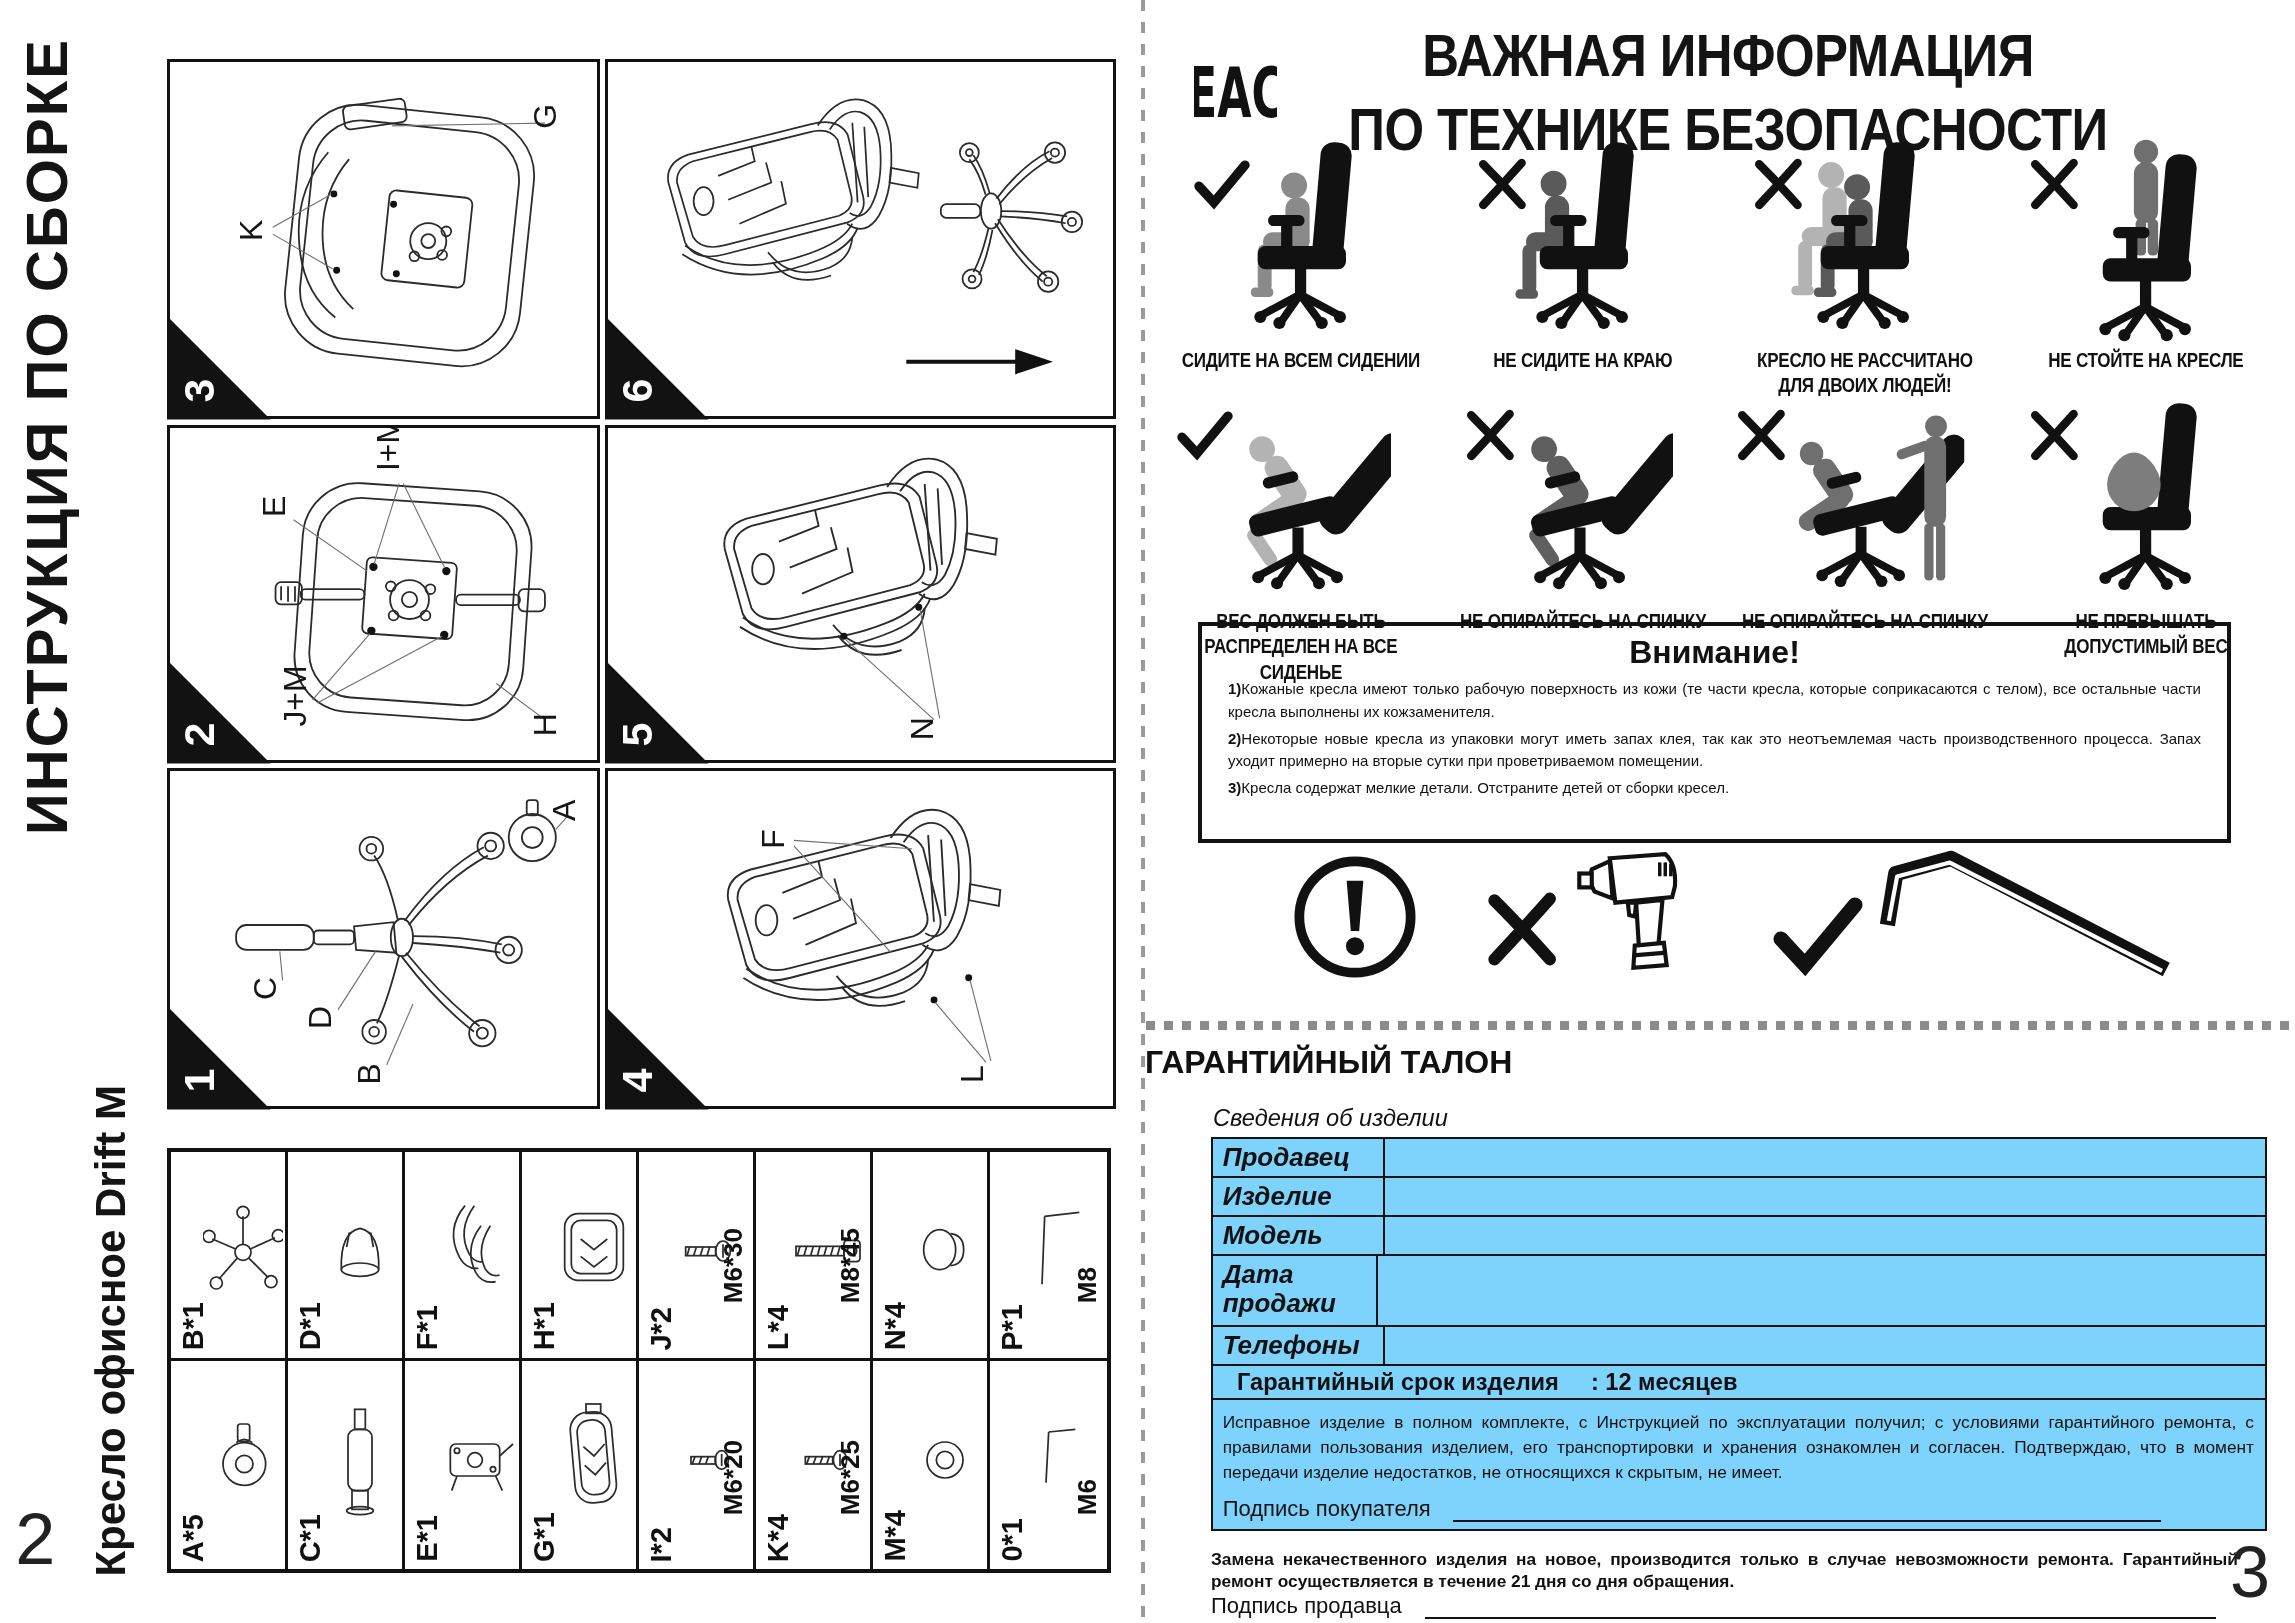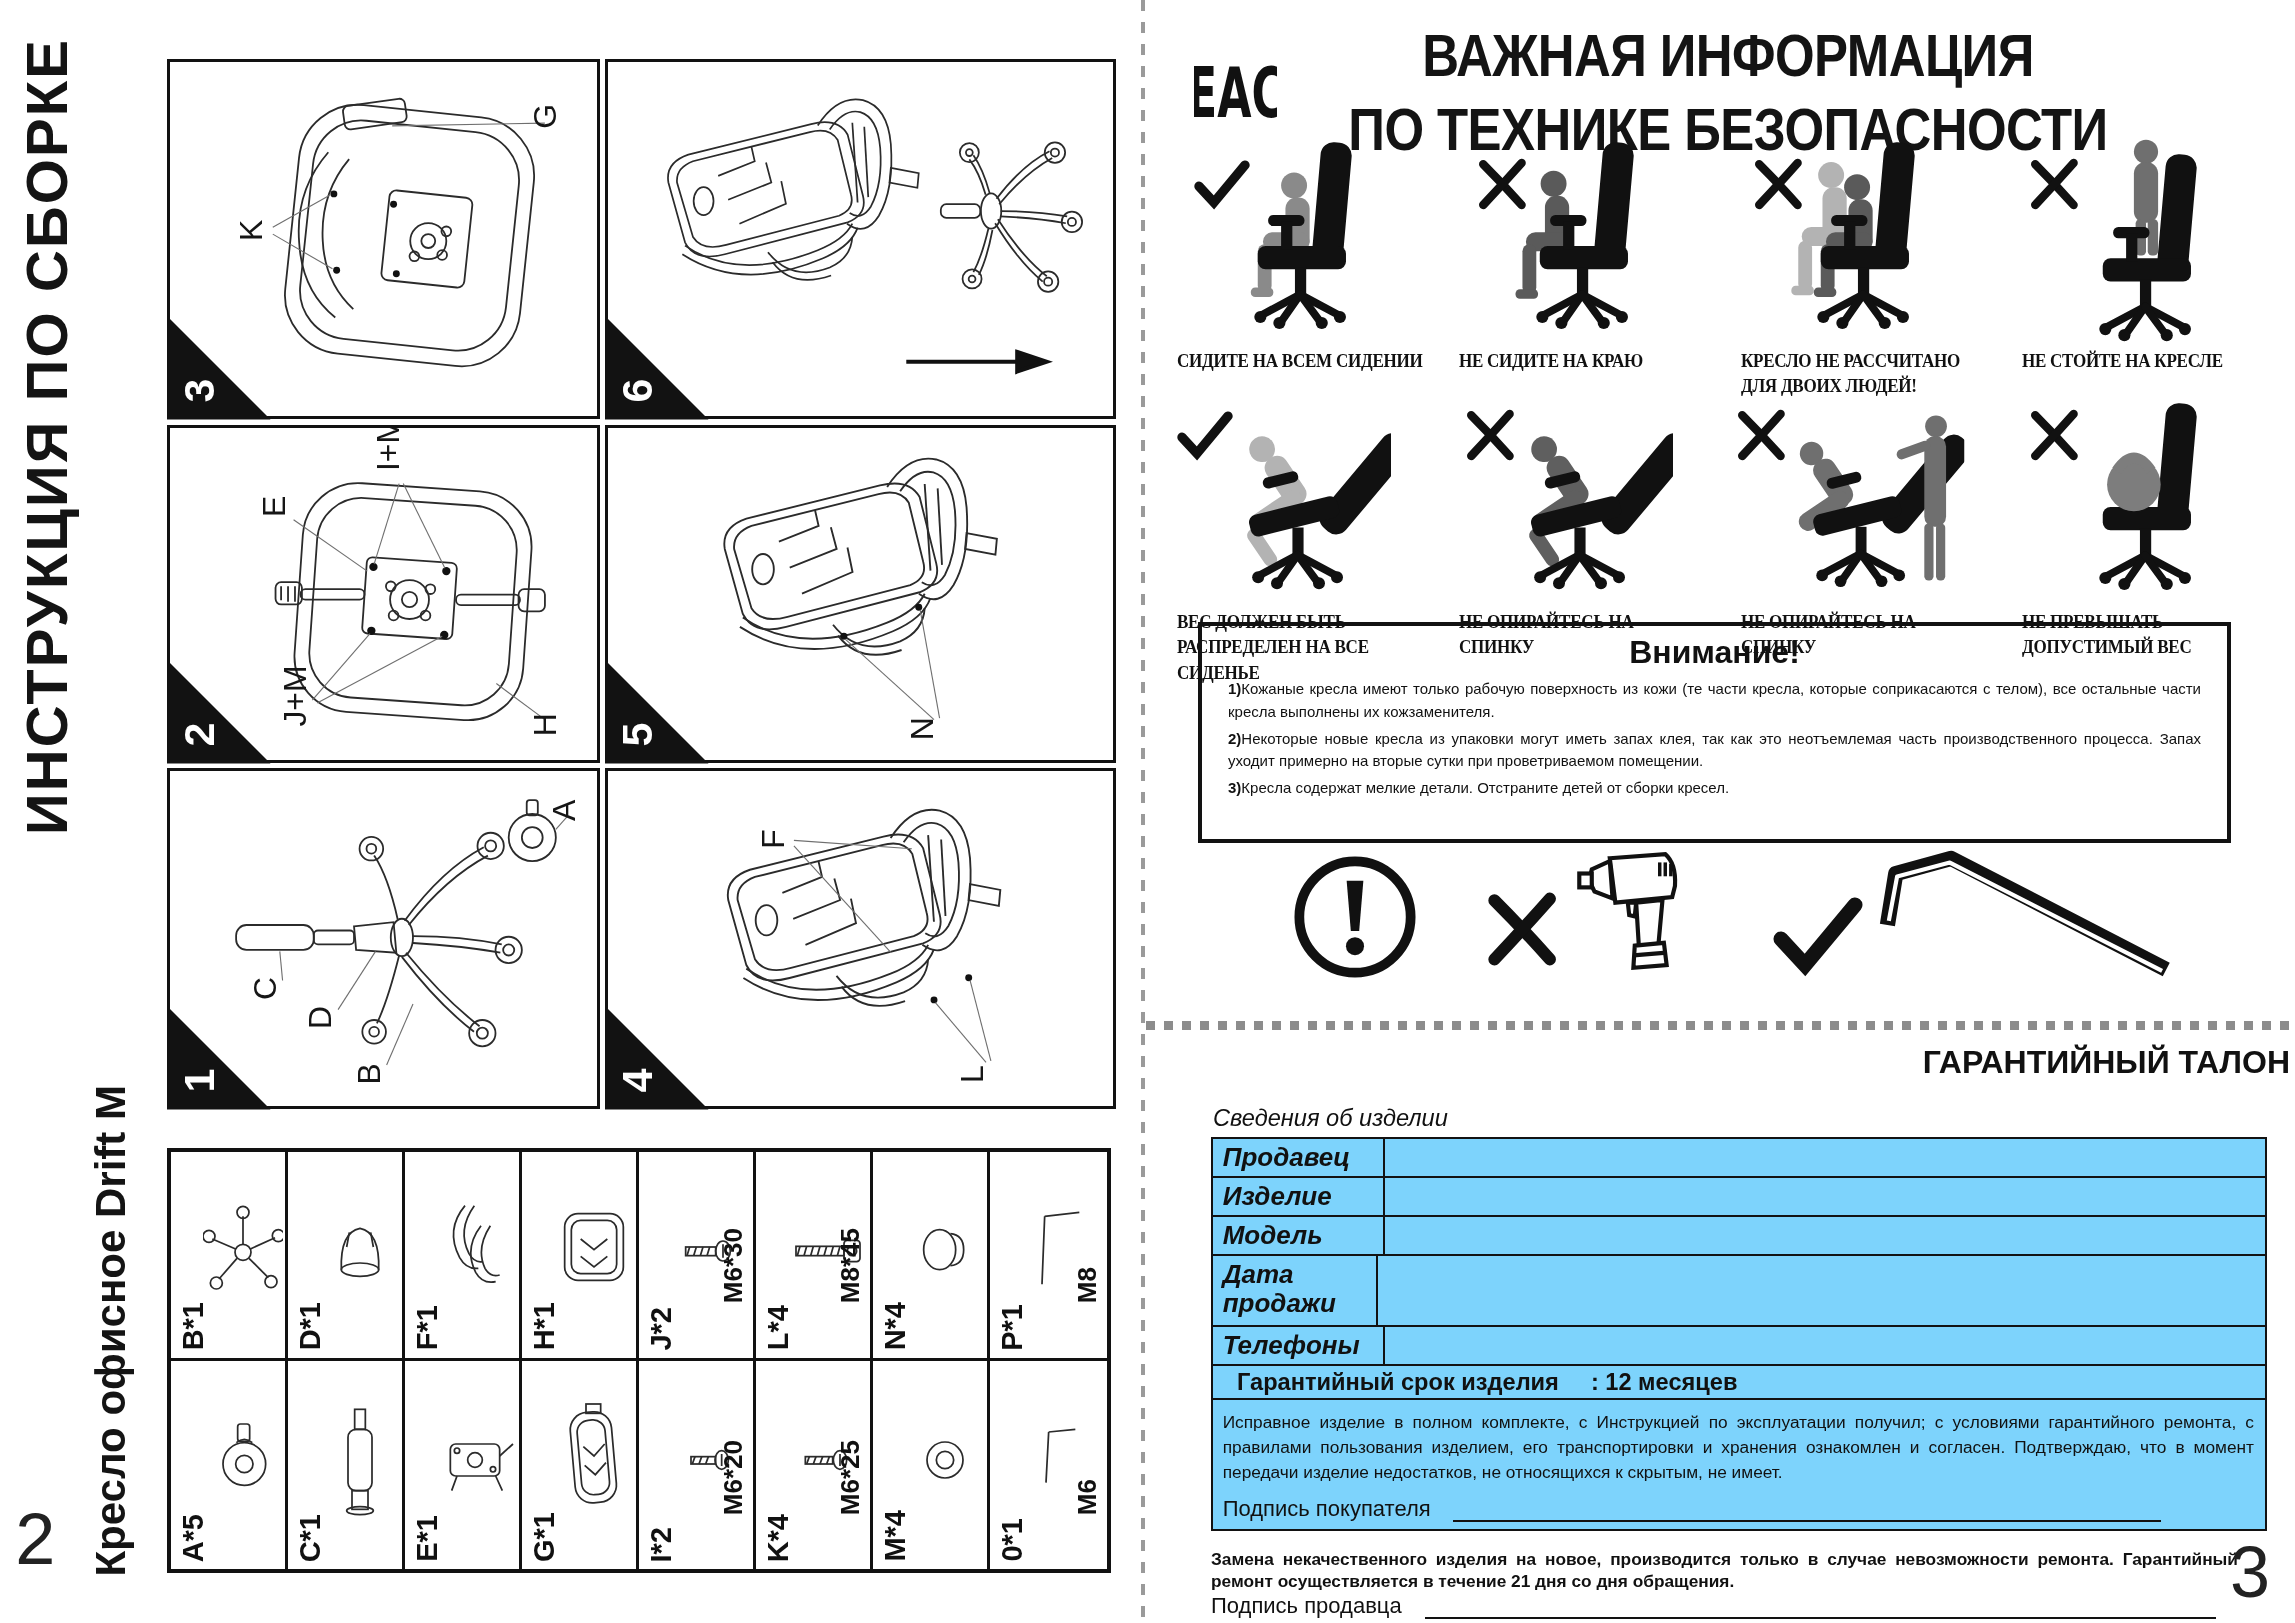--- a/index.html
+++ b/index.html
@@ -27,34 +27,34 @@
   .pcell .plabel{position:absolute;left:5.6px;bottom:7px;font-size:29px;font-weight:600;}
   .pcell .pspec{position:absolute;right:4.2px;bottom:54px;font-size:26px;font-weight:600;}
   .pcell svg{position:absolute;left:32px;top:19.4px;width:80px;height:160px;}
   
   .fold{left:1141px;top:0;width:3.5px;height:1623px;
         background:repeating-linear-gradient(180deg,#9a9a9a 0 11px,transparent 11px 22px);}
   
   .rp-title{left:1180px;top:19.4px;width:1096px;text-align:center;font-size:60px;font-weight:800;
             line-height:1.22;letter-spacing:-0.7px;transform:scaleX(.85);transform-origin:50% 0;color:#141414;}
   .picto-row{position:absolute;left:1160px;width:1127px;display:grid;grid-template-columns:repeat(4,1fr);}
-  .picto{position:relative;text-align:left;font-family:Liberation Serif, serif;}
+  .picto{position:relative;text-align:center;}
   .picto-icon{position:relative;height:208px;}
   .picto-icon svg{position:absolute;left:50%;top:0;transform:translateX(-50%);}
   .caption{margin-top:4.2px;font-size:19.4px;font-weight:600;line-height:1.3;letter-spacing:-0.3px;
            transform:scaleX(.88);transform-origin:50% 0;}
   .attn{left:1198px;top:622px;width:1033px;height:221px;border:4.9px solid #121212;box-sizing:border-box;
         padding:7px 26px 0 26px;}
   .attn h2{margin:1.4px 0 7px 0;text-align:center;font-size:32px;font-weight:800;}
   .attn p{margin:0 0 4.2px 0;font-size:15px;line-height:1.5;text-align:justify;}
   .attn b{font-weight:800;}
   .tools{left:1270px;top:843px;width:958px;height:149px;}
   .dash-h{left:1146px;top:1021px;width:1144px;height:9px;
           background:repeating-linear-gradient(90deg,#8c8c8c 0 9px,transparent 9px 18px);}
-  .gt-head{left:1145px;top:1044px;width:1145px;text-align:right;font-size:32px;font-weight:600;letter-spacing:0;}
+  .gt-head{left:1145px;top:1044px;width:1145px;text-align:left;font-size:32px;font-weight:600;letter-spacing:0;}
   .svod{left:1213px;top:1105px;font-size:23.6px;font-weight:500;font-style:italic;}
   .wtable{left:1211px;top:1137px;width:1056px;border:2.8px solid #121212;box-sizing:border-box;background:#7dd3fc;}
   .wrow{display:flex;border-bottom:2.8px solid #121212;}
   .wlabel{width:172px;min-height:37px;border-right:2.1px solid #121212;box-sizing:border-box;
           font-size:26px;font-style:italic;font-weight:700;padding:4.2px 0 0 9.7px;line-height:1.1;}
   .wval{flex:1;}
   .wrow-date .wlabel{height:69px;}
   .wterm{display:flex;align-items:center;border-bottom:2.8px solid #121212;height:32px;
          font-size:23.6px;font-weight:700;padding-left:24px;}
   .wterm .tval{font-weight:800;margin-left:32px;}

